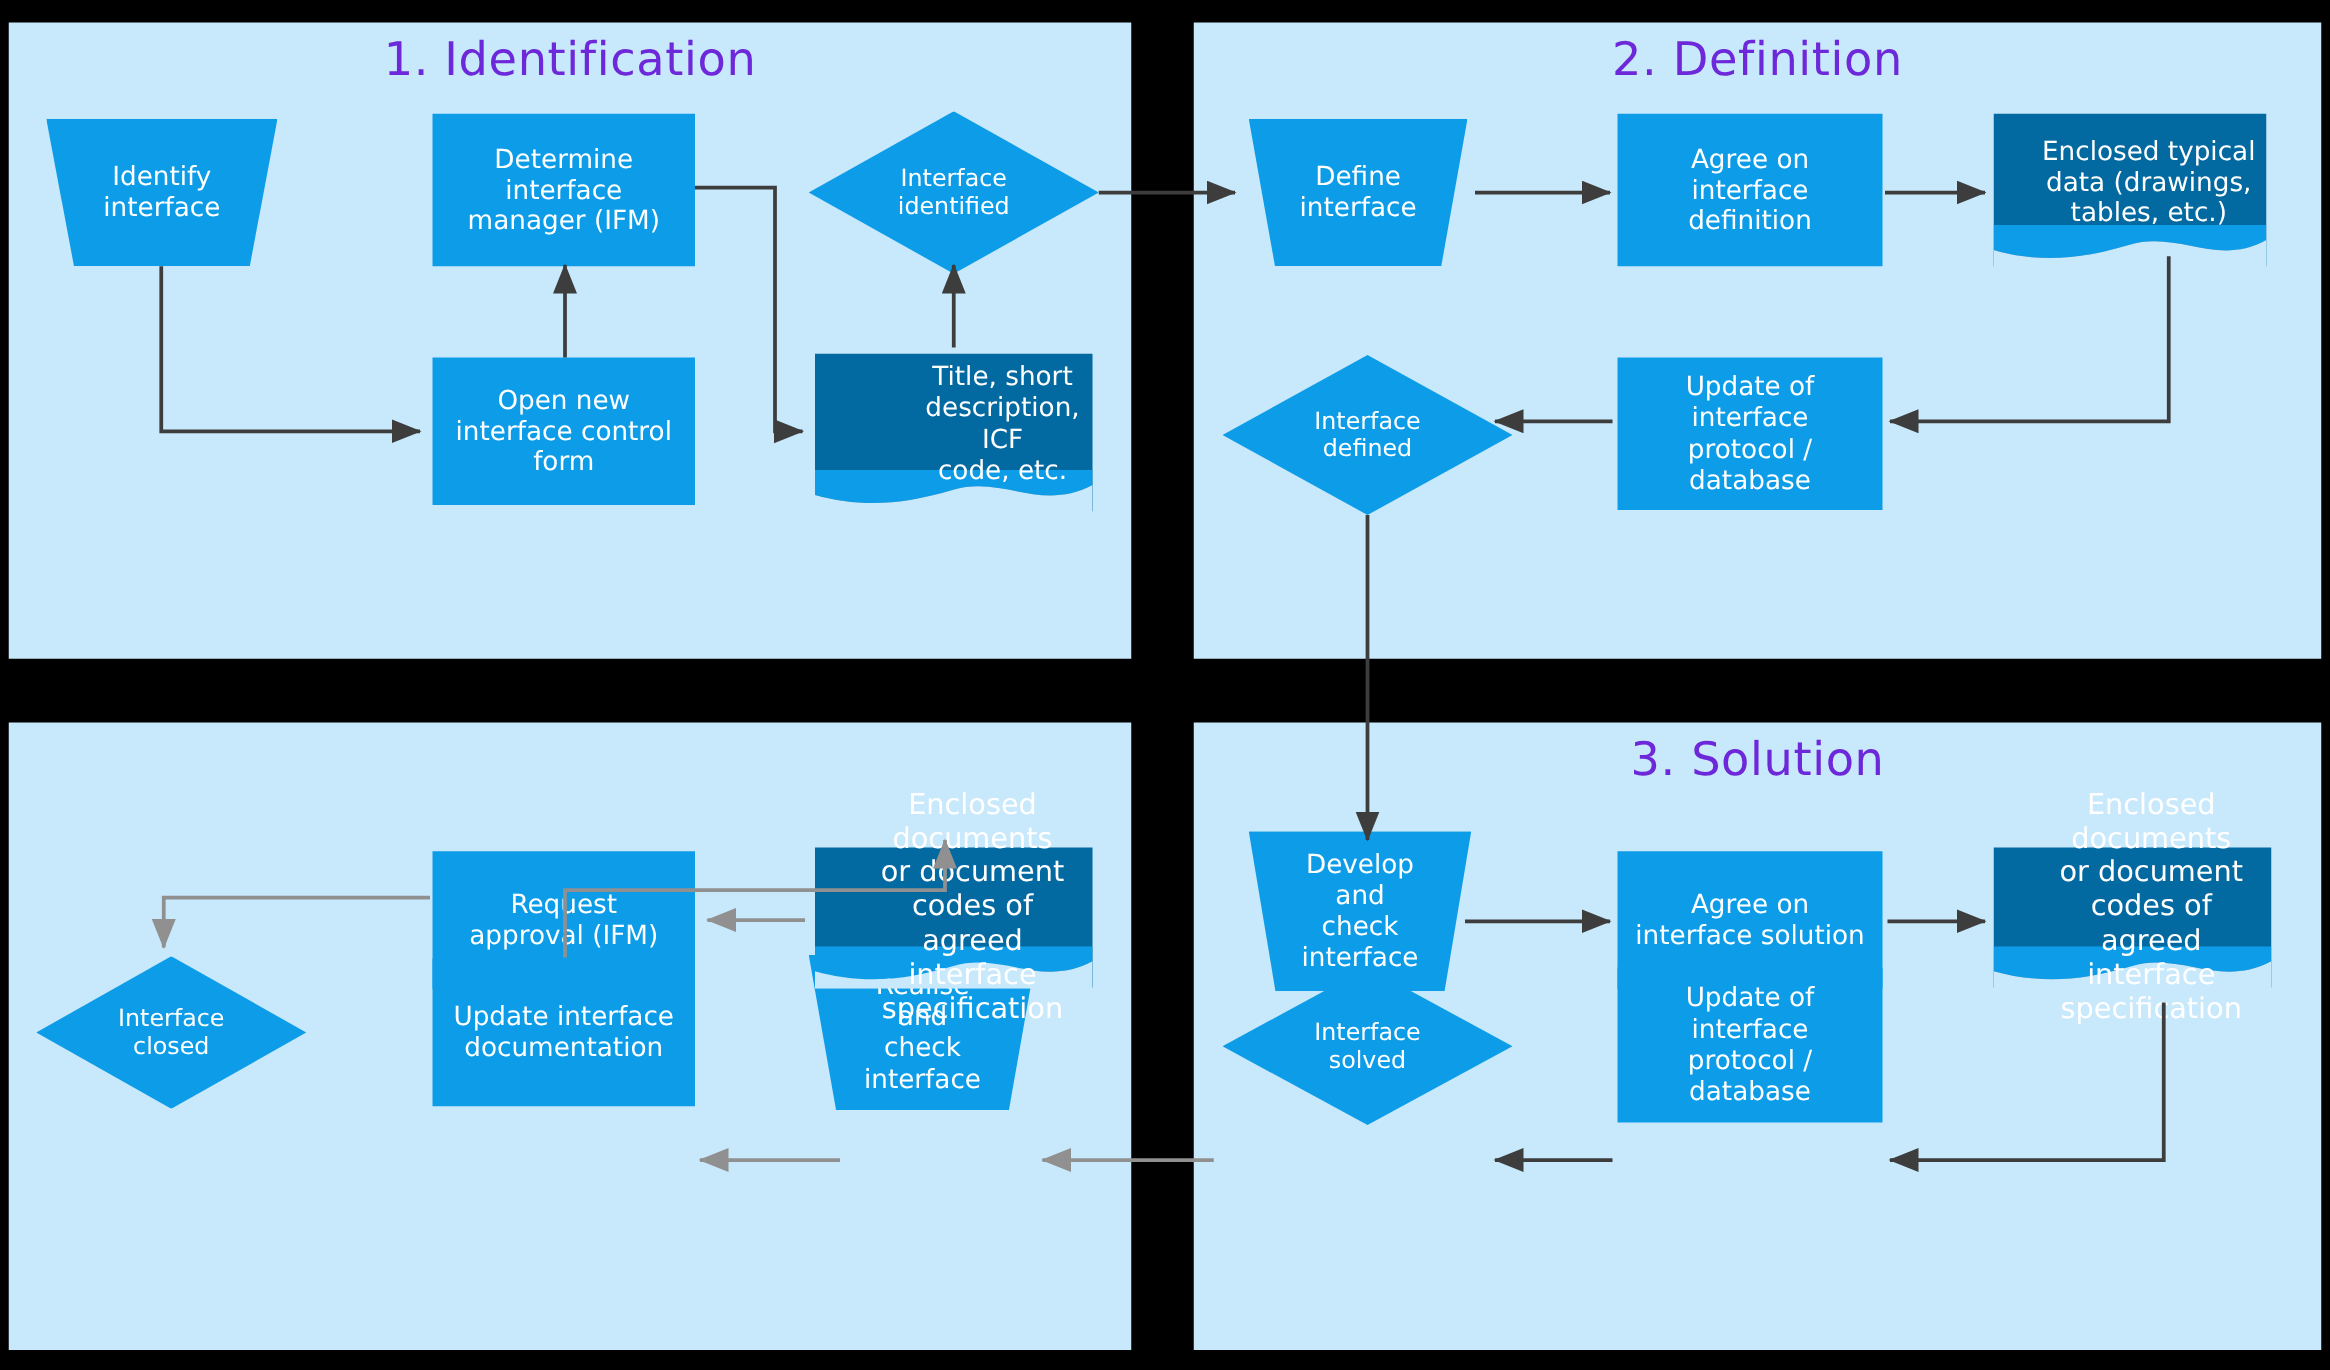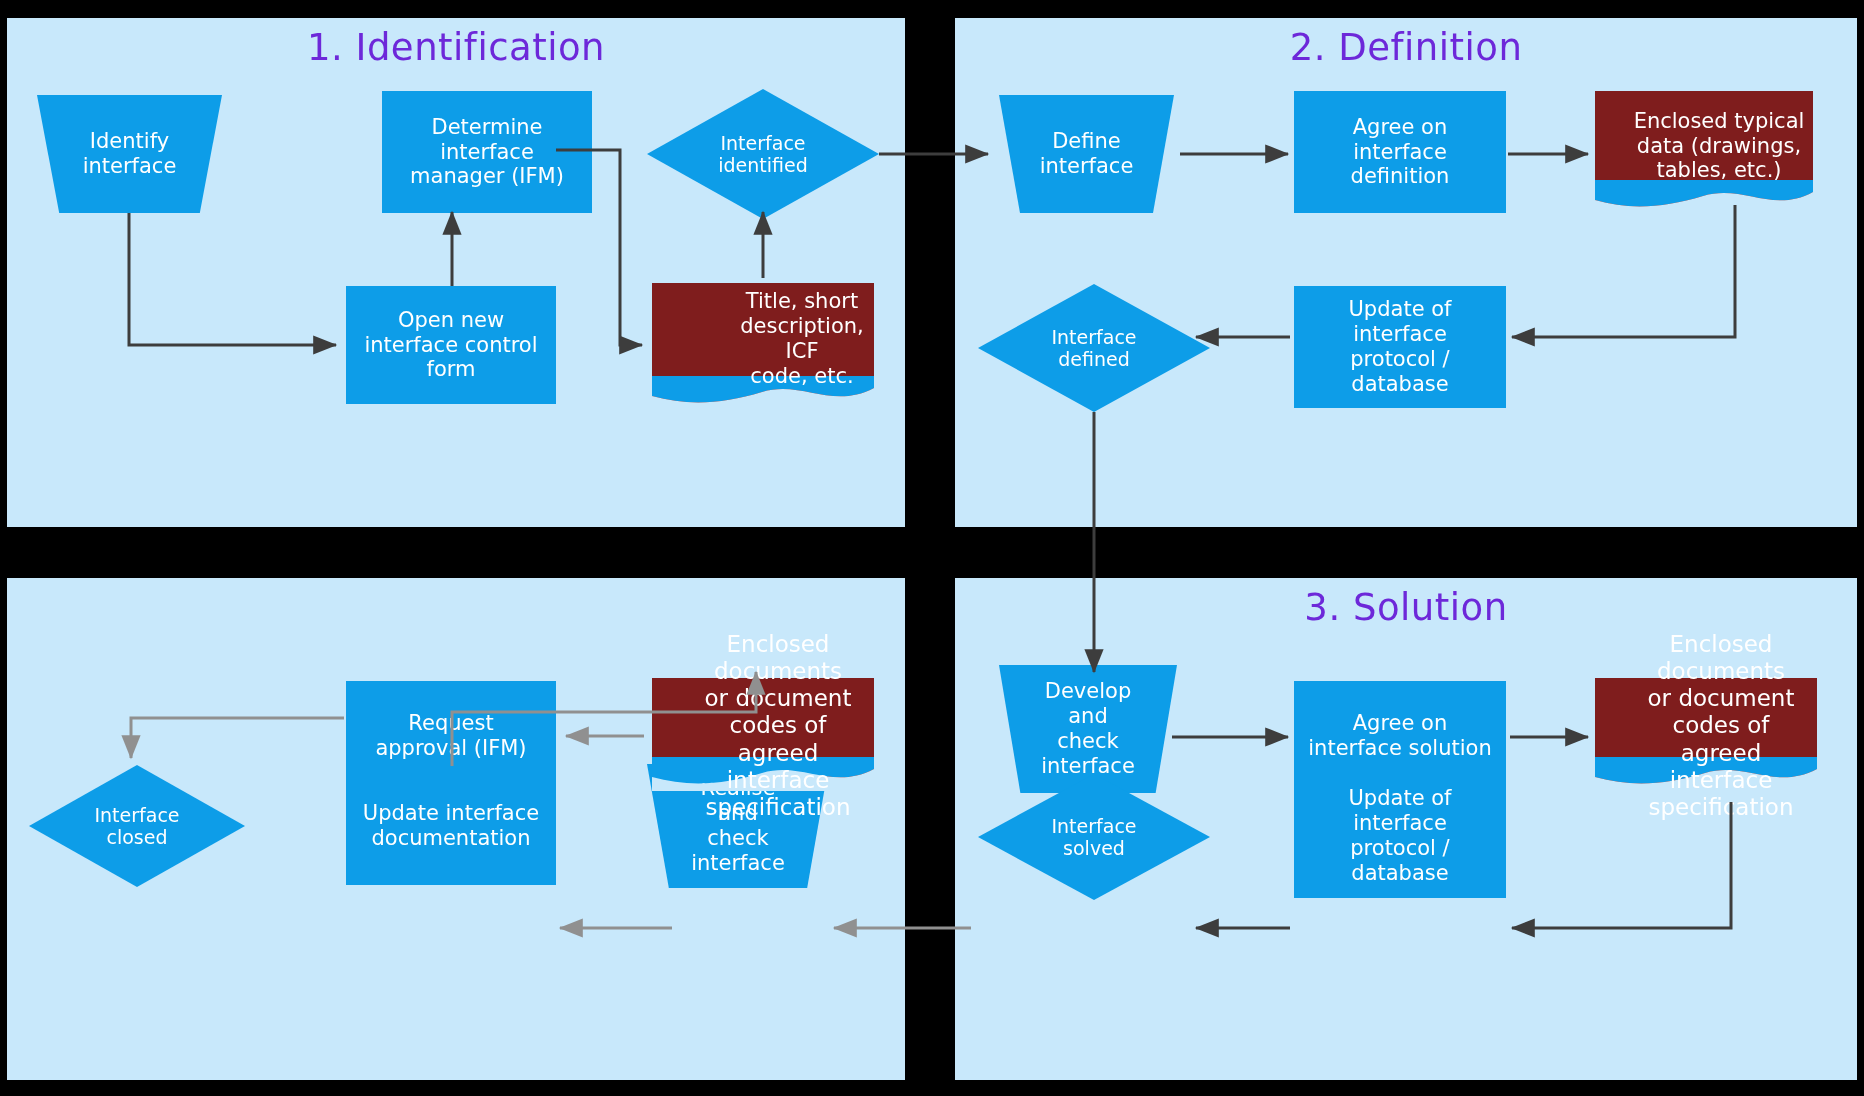--- a/index.html
+++ b/index.html
@@ -74,21 +74,21 @@
   }
 
   
   .diamond {
     background: #0d9de8;
     clip-path: polygon(50% 0%, 100% 50%, 50% 100%, 0% 50%);
   }
 
   
   .docshape {
-    background: #7f1d1d;
+    background: #0369a1;
     padding-left: 30px;
   }
   .docshape .wave {
     position: absolute;
     left: 0;
     bottom: -1px;
     width: 100%;
     height: 34px;
     z-index: 2;
     display: block;
@@ -115,21 +115,21 @@
 <div id="stage">
 
   <div class="panel" id="panel-identification">
     <div class="panel-title">1. Identification</div>
 
     <div class="node trapezoid fs-md" style="left:30px; top:77px; width:185px; height:118px;">
       <span class="lbl">Identify
 interface</span>
     </div>
 
-    <div class="node rect fs-md" style="left:339px; top:73px; width:210px; height:122px;margin-left:36px;">
+    <div class="node rect fs-md" style="left:339px; top:73px; width:210px; height:122px;">
       <span class="lbl">Determine
 interface
 manager (IFM)</span>
     </div>
 
     <div class="node diamond fs-sm" style="left:640px; top:71px; width:232px; height:130px;">
       <span class="lbl">Interface
 identified</span>
     </div>
 

